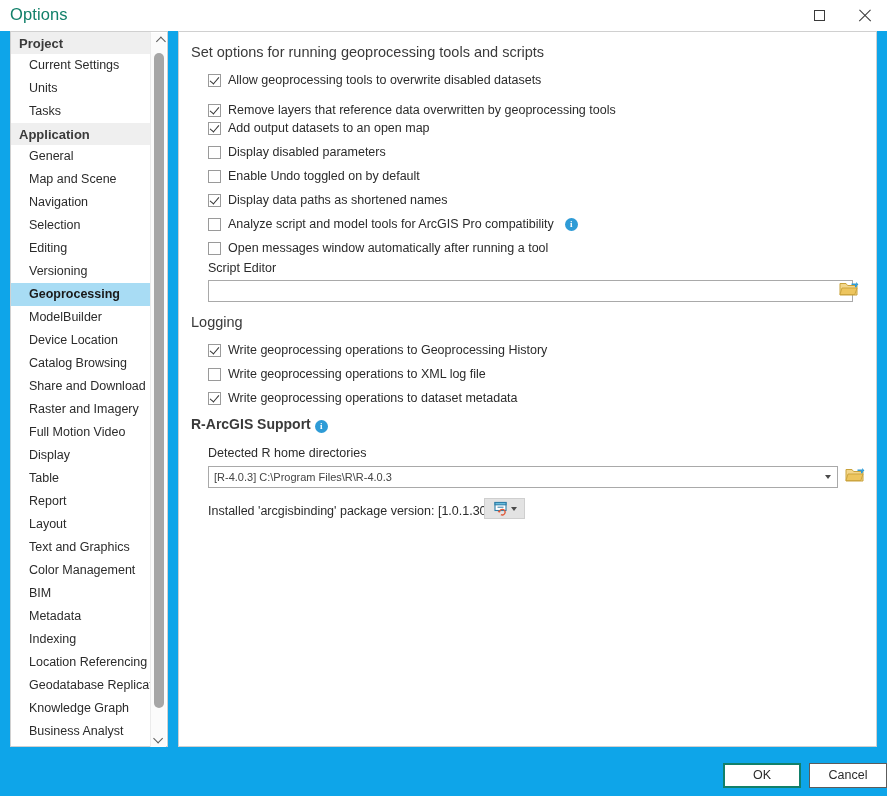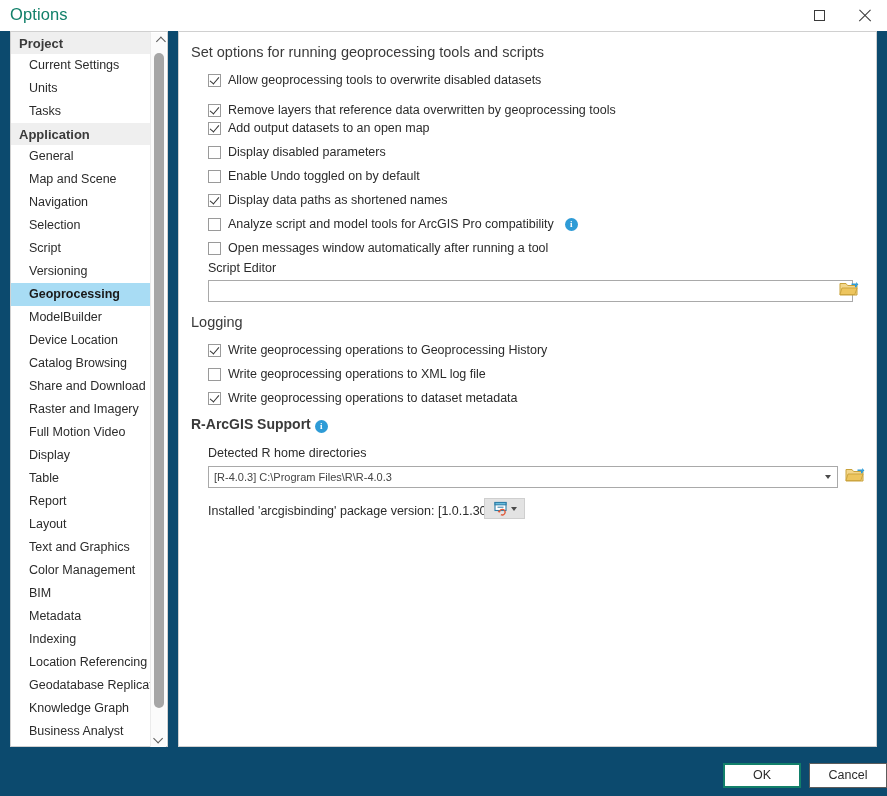--- a/index.html
+++ b/index.html
@@ -10,21 +10,21 @@
     font-family: "Liberation Sans", sans-serif;
     font-size: 12.5px;
     color: #2b2b2b;
     overflow: hidden;
   }
 
   #app {
     position: relative;
     width: 887px;
     height: 796px;
-    background: #0c4a6e;
+    background: #0ea5e9;
   }
 
   
   .titlebar {
     position: absolute;
     left: 0; top: 0;
     width: 887px; height: 31px;
     background: #ffffff;
   }
   .titlebar-title {
@@ -298,21 +298,21 @@
     <div class="sidebar-inner" id="sidebar-list">
         <div class="sb-group">Project</div>
         <div class="sb-item">Current Settings</div>
         <div class="sb-item">Units</div>
         <div class="sb-item">Tasks</div>
         <div class="sb-group">Application</div>
         <div class="sb-item">General</div>
         <div class="sb-item">Map and Scene</div>
         <div class="sb-item">Navigation</div>
         <div class="sb-item">Selection</div>
-        <div class="sb-item">Script</div>
+        <div class="sb-item">Editing</div>
         <div class="sb-item">Versioning</div>
         <div class="sb-item selected">Geoprocessing</div>
         <div class="sb-item">ModelBuilder</div>
         <div class="sb-item">Device Location</div>
         <div class="sb-item">Catalog Browsing</div>
         <div class="sb-item">Share and Download</div>
         <div class="sb-item">Raster and Imagery</div>
         <div class="sb-item">Full Motion Video</div>
         <div class="sb-item">Display</div>
         <div class="sb-item">Table</div>

